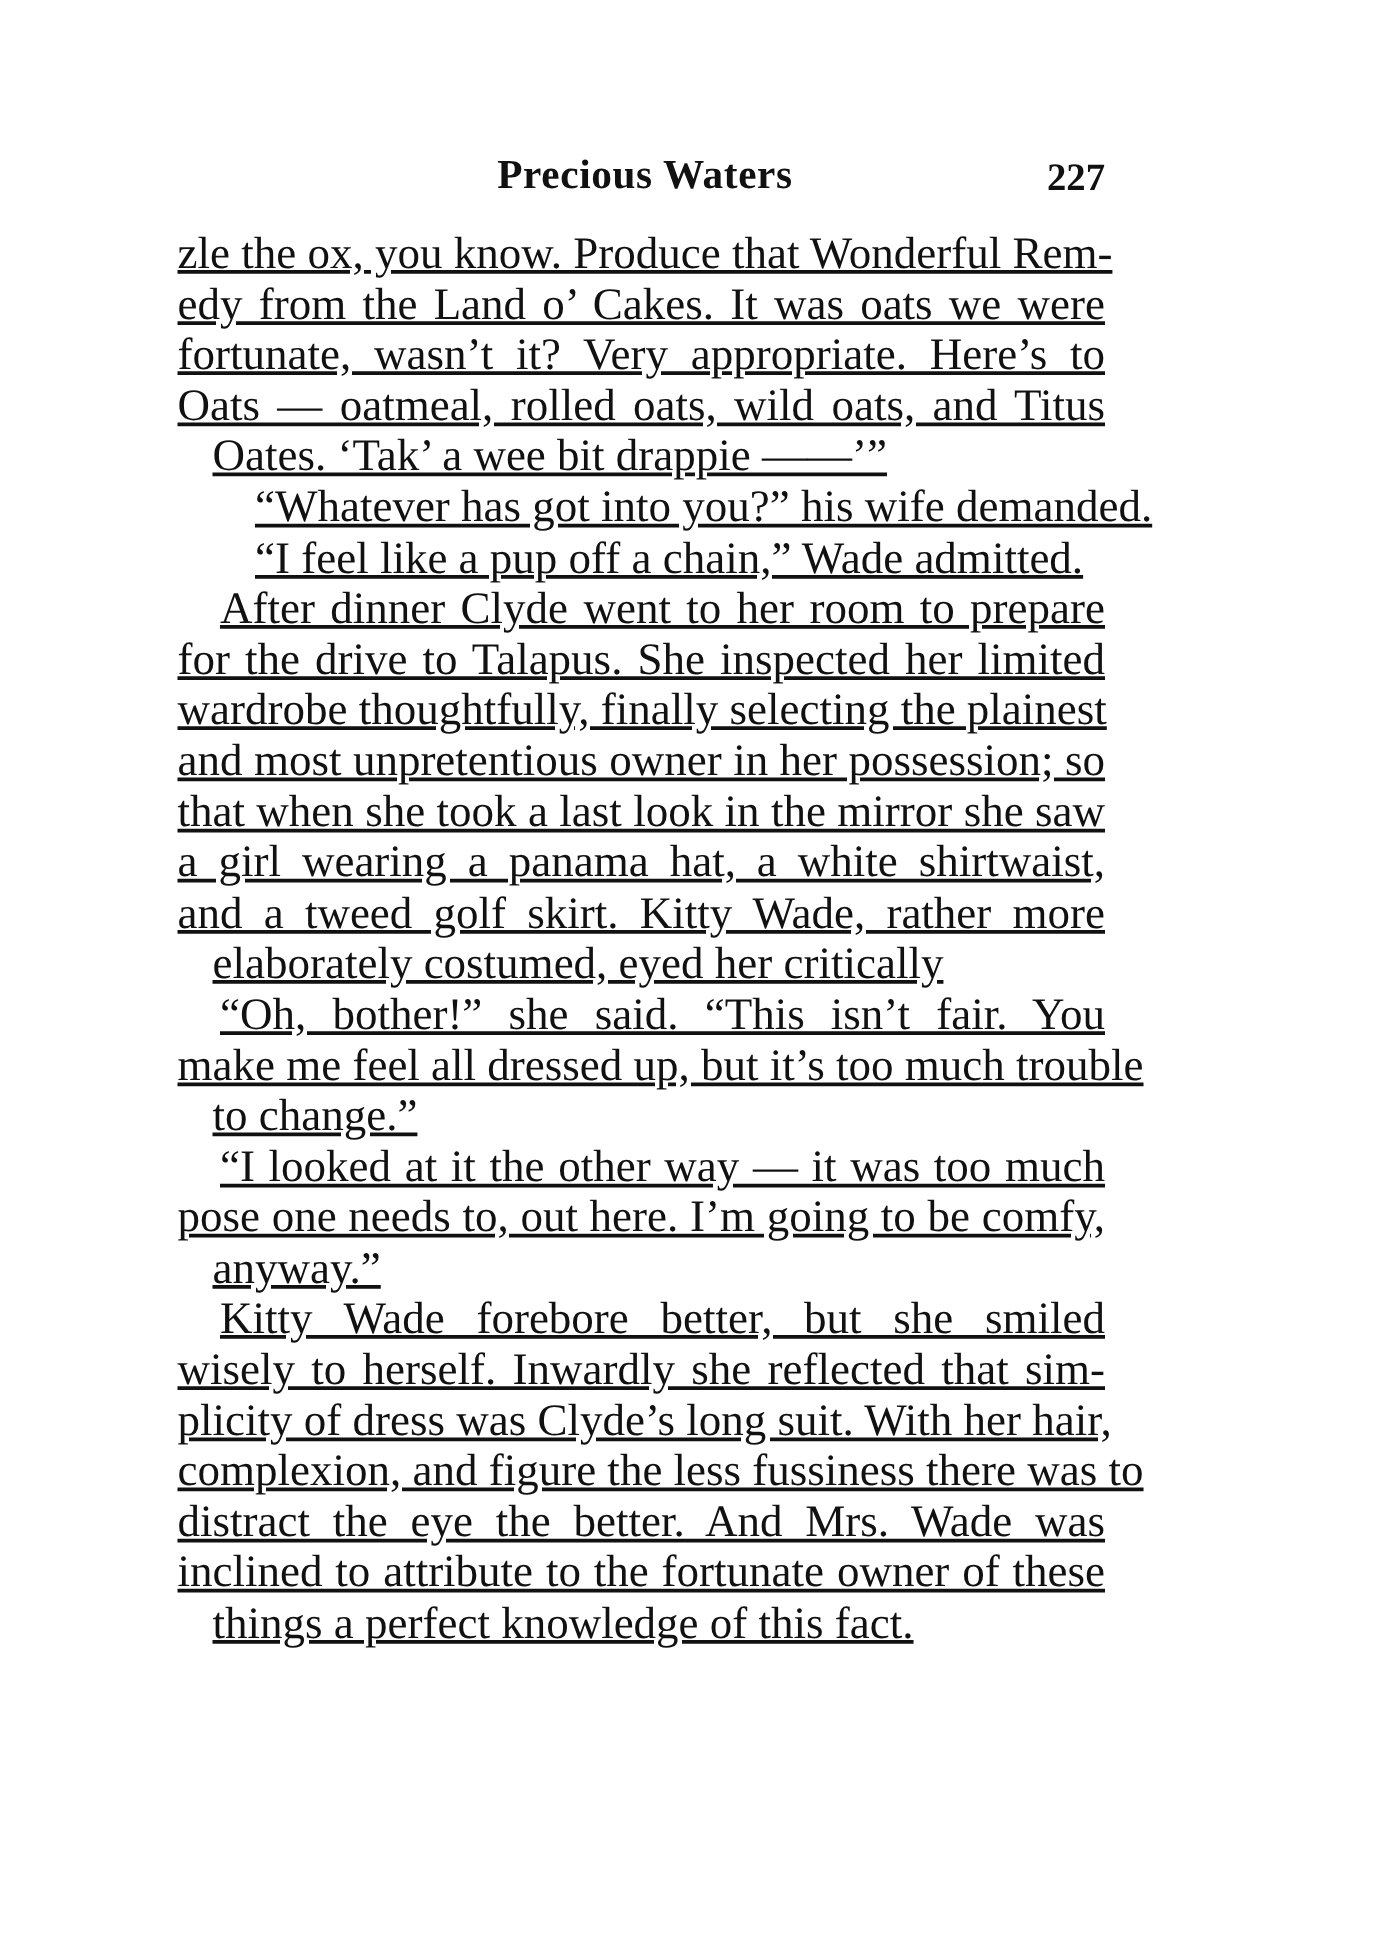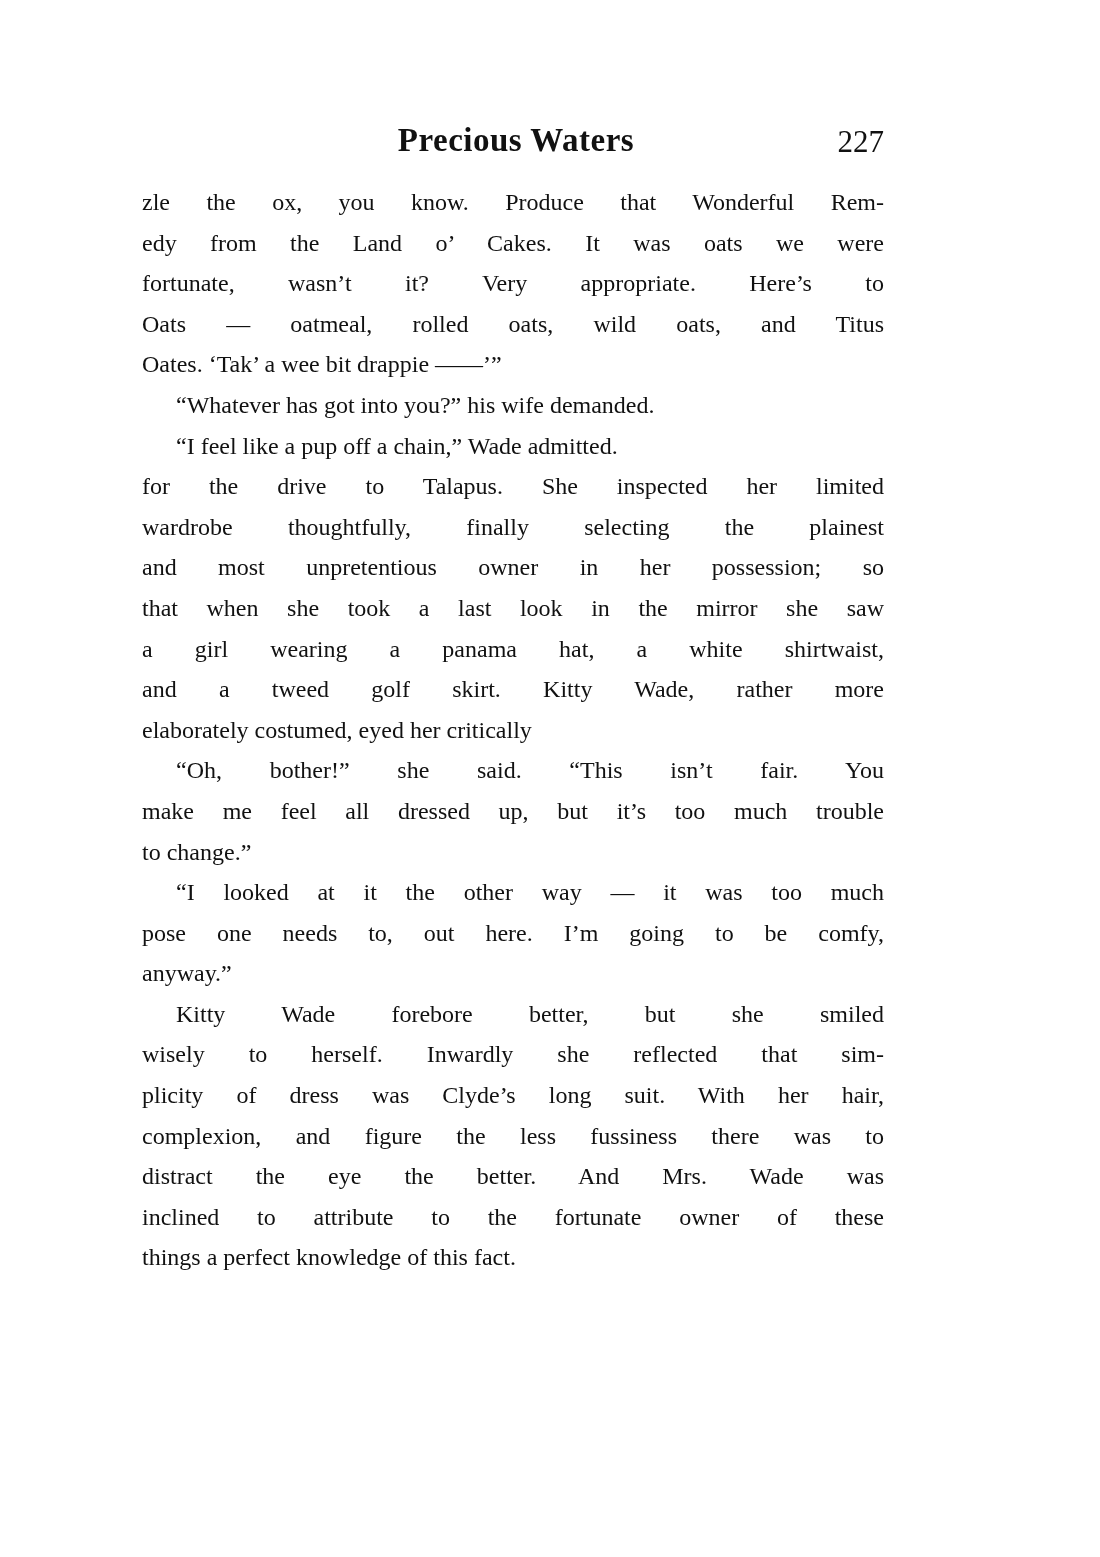--- a/index.html
+++ b/index.html
@@ -38,38 +38,40 @@
       font-size: 33px;
       font-weight: bold;
       letter-spacing: 0.5px;
       padding-left: 6px;
     }
     .page-number {
       position: absolute;
       right: 0;
       top: 2px;
       font-size: 31px;
-      font-weight: normal;
+      font-weight: bold;
     }
     .body-text {
       position: absolute;
       top: 182px;
       left: 138px;
       width: 742px;
     }
     .line {
       height: 40.6px;
       line-height: 40.6px;
-      font-size: 24px;
+      font-size: 36px;
       white-space: nowrap;
       text-align: justify;
       text-align-last: justify;
+      text-decoration: underline;
     }
     .line.last {
       text-align-last: left;
+      margin-left: 28px;
     }
     .line.indent {
       padding-left: 34px;
     }
   </style>
 </head>
 <body>
 
 <div class="page">
   <div class="running-head">
@@ -78,20 +80,21 @@
   </div>
 
   <div class="body-text" id="body-text">
       <div class="line">zle the ox, you know.  Produce that Wonderful Rem-</div>
       <div class="line">edy from the Land o’ Cakes.  It was oats we were</div>
       <div class="line">fortunate, wasn’t it?  Very appropriate.  Here’s to</div>
       <div class="line">Oats — oatmeal, rolled oats, wild oats, and Titus</div>
       <div class="line last">Oates.  ‘Tak’ a wee bit drappie ——’”</div>
       <div class="line indent last">“Whatever has got into you?” his wife demanded.</div>
       <div class="line indent last">“I feel like a pup off a chain,” Wade admitted.</div>
+      <div class="line indent">After dinner Clyde went to her room to prepare</div>
       <div class="line">for the drive to Talapus.  She inspected her limited</div>
       <div class="line">wardrobe thoughtfully, finally selecting the plainest</div>
       <div class="line">and most unpretentious owner in her possession; so</div>
       <div class="line">that when she took a last look in the mirror she saw</div>
       <div class="line">a girl wearing a panama hat, a white shirtwaist,</div>
       <div class="line">and a tweed golf skirt.  Kitty Wade, rather more</div>
       <div class="line last">elaborately costumed, eyed her critically</div>
       <div class="line indent">“Oh, bother!” she said.  “This isn’t fair.  You</div>
       <div class="line">make me feel all dressed up, but it’s too much trouble</div>
       <div class="line last">to change.”</div>

